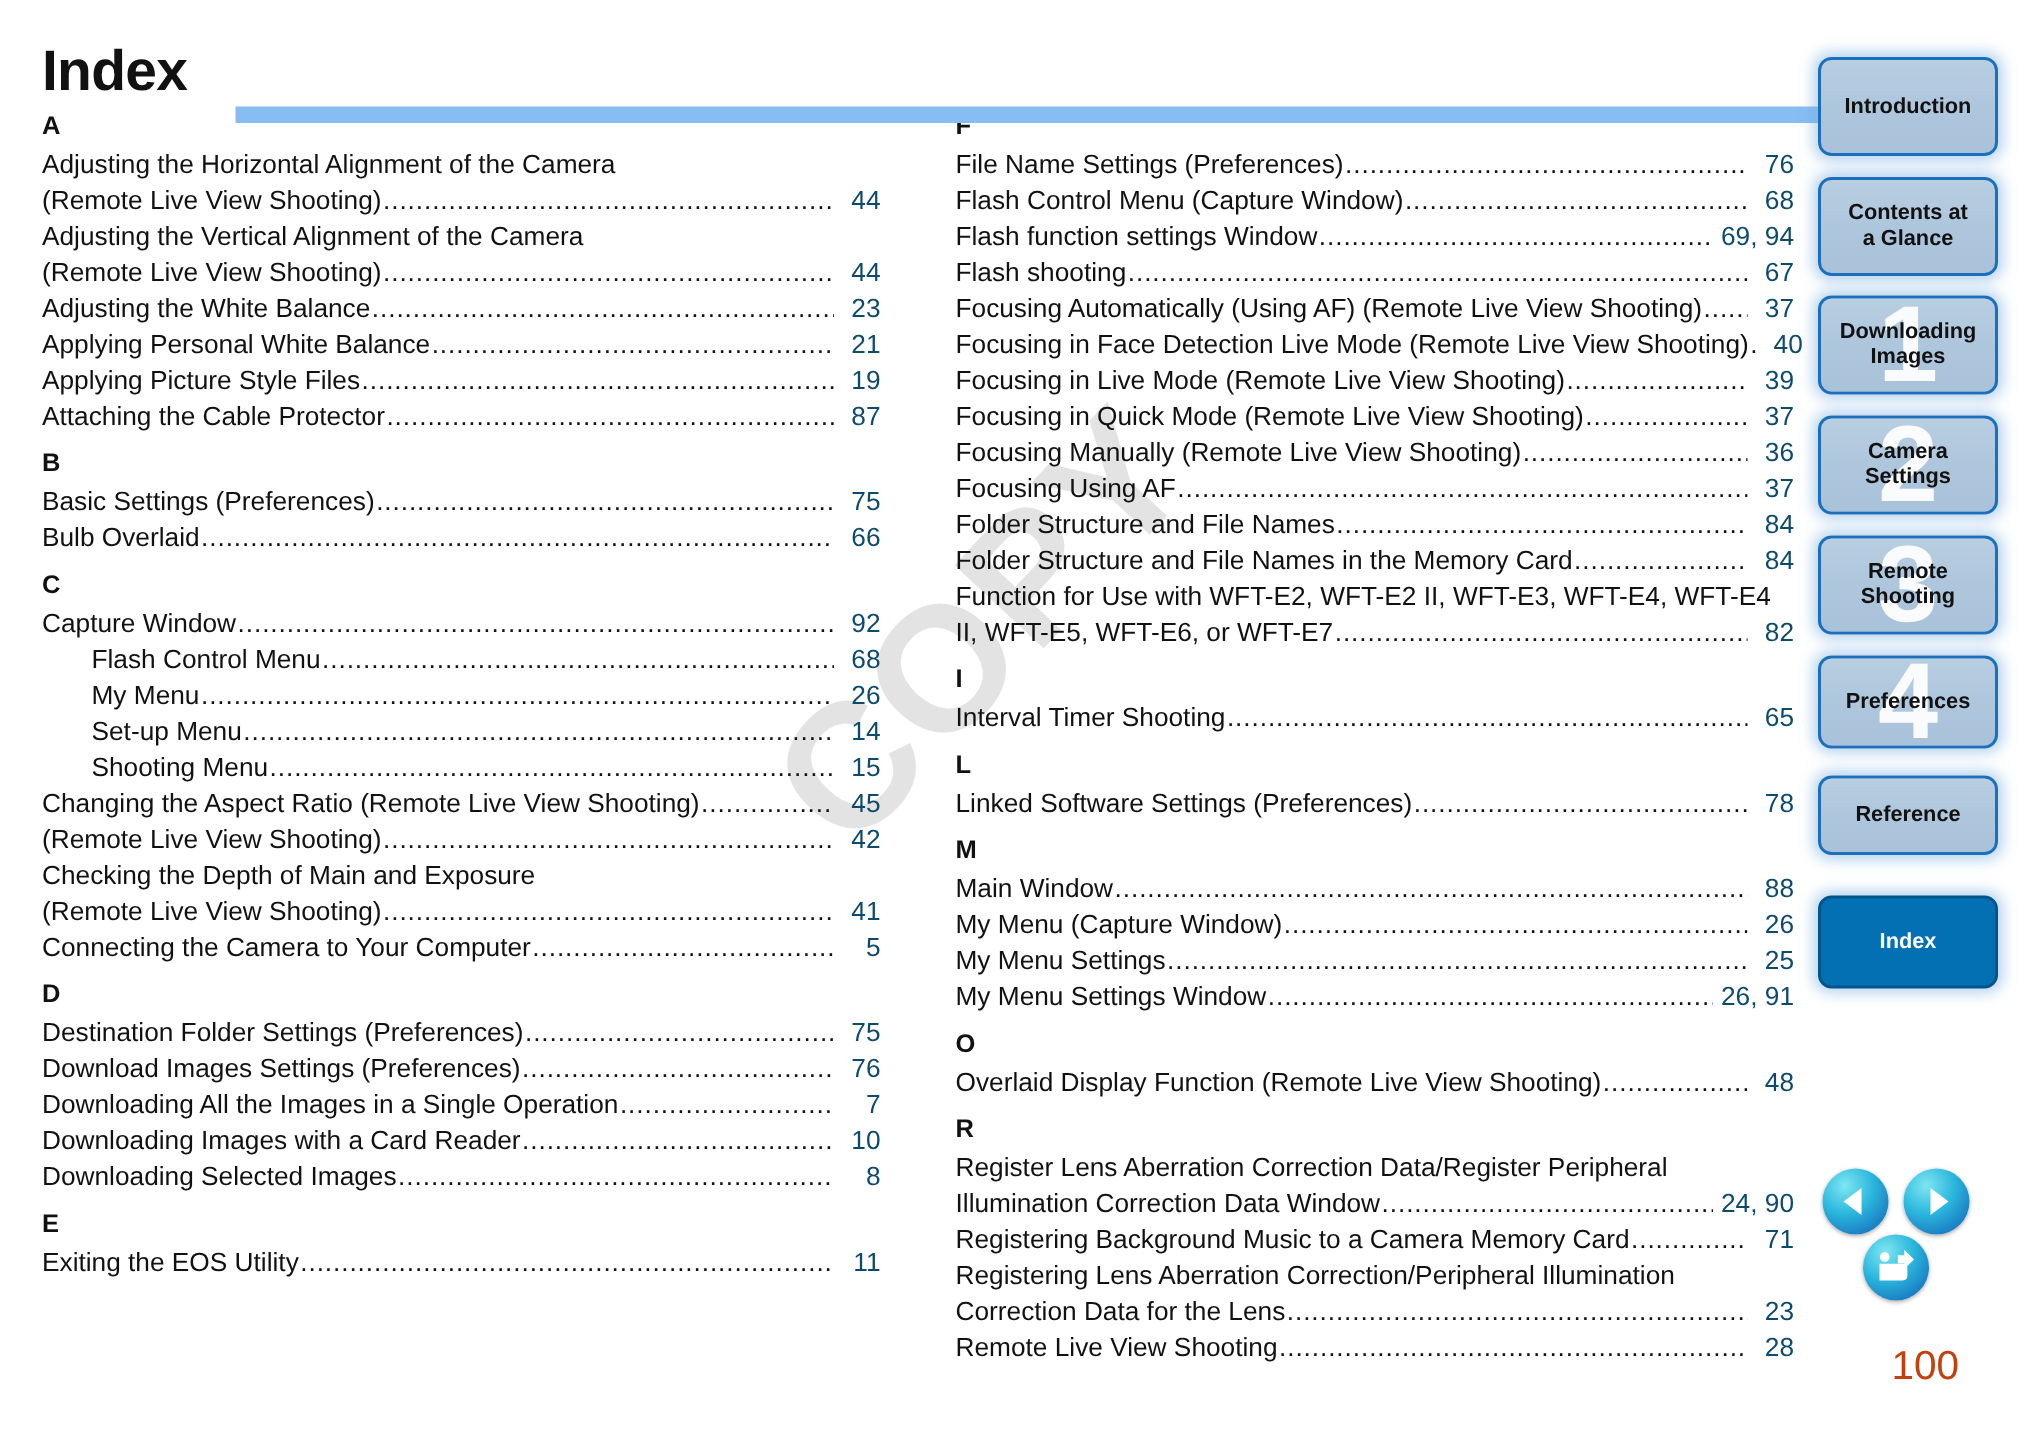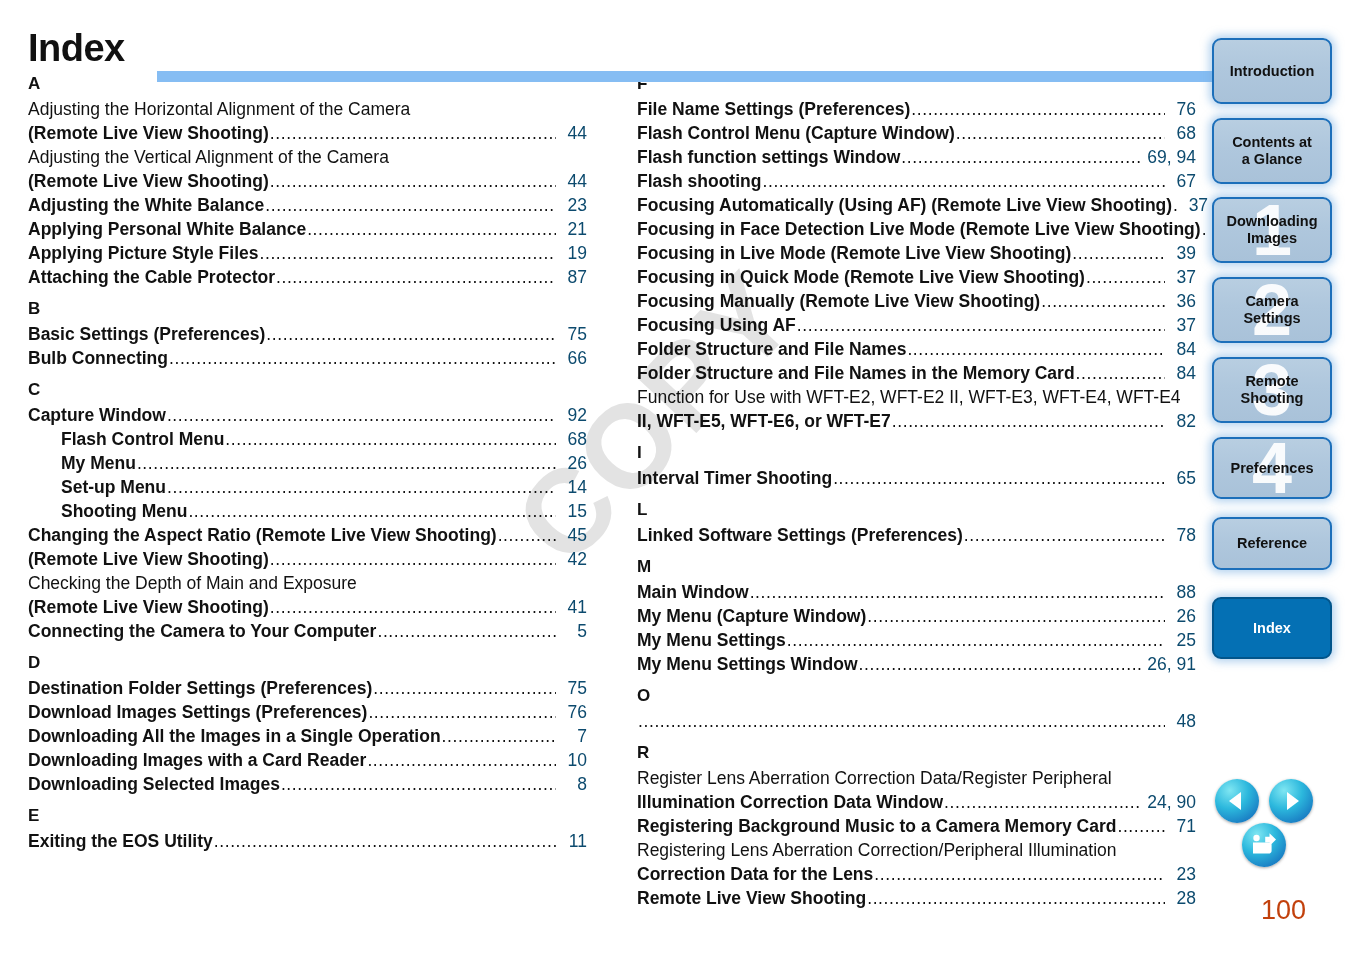--- a/index.html
+++ b/index.html
@@ -105,21 +105,20 @@
     align-items: baseline;
     font-size: 17.5px;
     line-height: 24px;
     color: #111;
     white-space: nowrap;
   }
   .entry.sub { padding-left: 33px; }
 
   .entry .label {
     flex: 0 0 auto;
-    font-weight: bold;
   }
   .entry .leader {
     flex: 1 1 auto;
     overflow: hidden;
     white-space: nowrap;
     color: #111;
     font-size: 17.5px;
     letter-spacing: 0.6px;
     min-width: 4px;
     margin: 0 1px;
@@ -275,21 +274,21 @@
           <span class="leader">............................................................................................................................................................................................................................</span>
           <span class="pageno">87</span>
         </div>
         <div class="letter-heading">B</div>
         <div class="entry">
           <span class="label">Basic Settings (Preferences)</span>
           <span class="leader">............................................................................................................................................................................................................................</span>
           <span class="pageno">75</span>
         </div>
         <div class="entry">
-          <span class="label">Bulb Connecting</span>
+          <span class="label">Bulb Overlaid</span>
           <span class="leader">............................................................................................................................................................................................................................</span>
           <span class="pageno">66</span>
         </div>
         <div class="letter-heading">C</div>
         <div class="entry">
           <span class="label">Capture Window</span>
           <span class="leader">............................................................................................................................................................................................................................</span>
           <span class="pageno">92</span>
         </div>
         <div class="entry sub">
@@ -462,20 +461,21 @@
           <span class="leader">............................................................................................................................................................................................................................</span>
           <span class="pageno">25</span>
         </div>
         <div class="entry">
           <span class="label">My Menu Settings Window</span>
           <span class="leader">............................................................................................................................................................................................................................</span>
           <span class="pageno">26, 91</span>
         </div>
         <div class="letter-heading">O</div>
         <div class="entry">
+          <span class="label">Overlaid Display Function (Remote Live View Shooting)</span>
           <span class="leader">............................................................................................................................................................................................................................</span>
           <span class="pageno">48</span>
         </div>
         <div class="letter-heading">R</div>
         <div class="entry contline">Register Lens Aberration Correction Data/Register Peripheral</div>
         <div class="entry">
           <span class="label">Illumination Correction Data Window</span>
           <span class="leader">............................................................................................................................................................................................................................</span>
           <span class="pageno">24, 90</span>
         </div>

